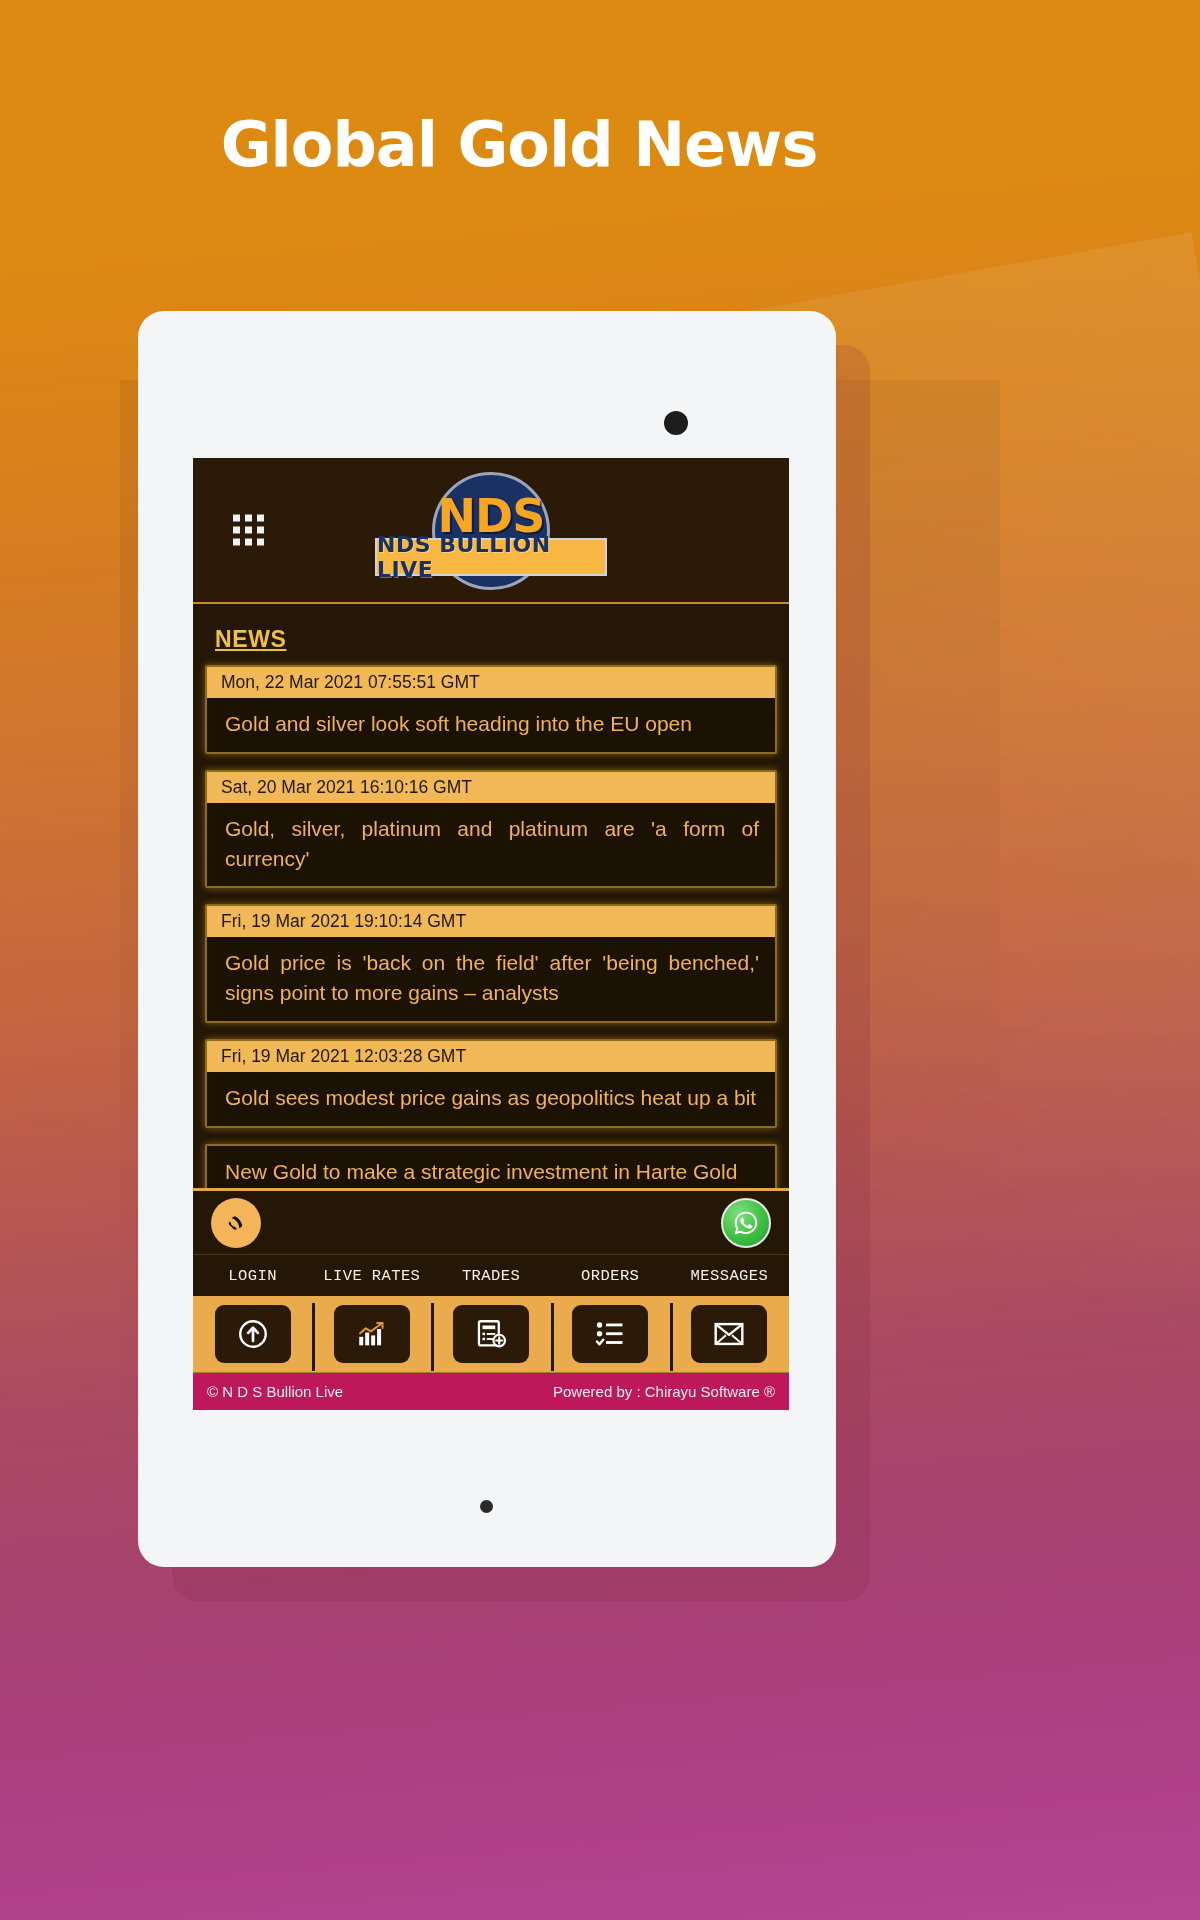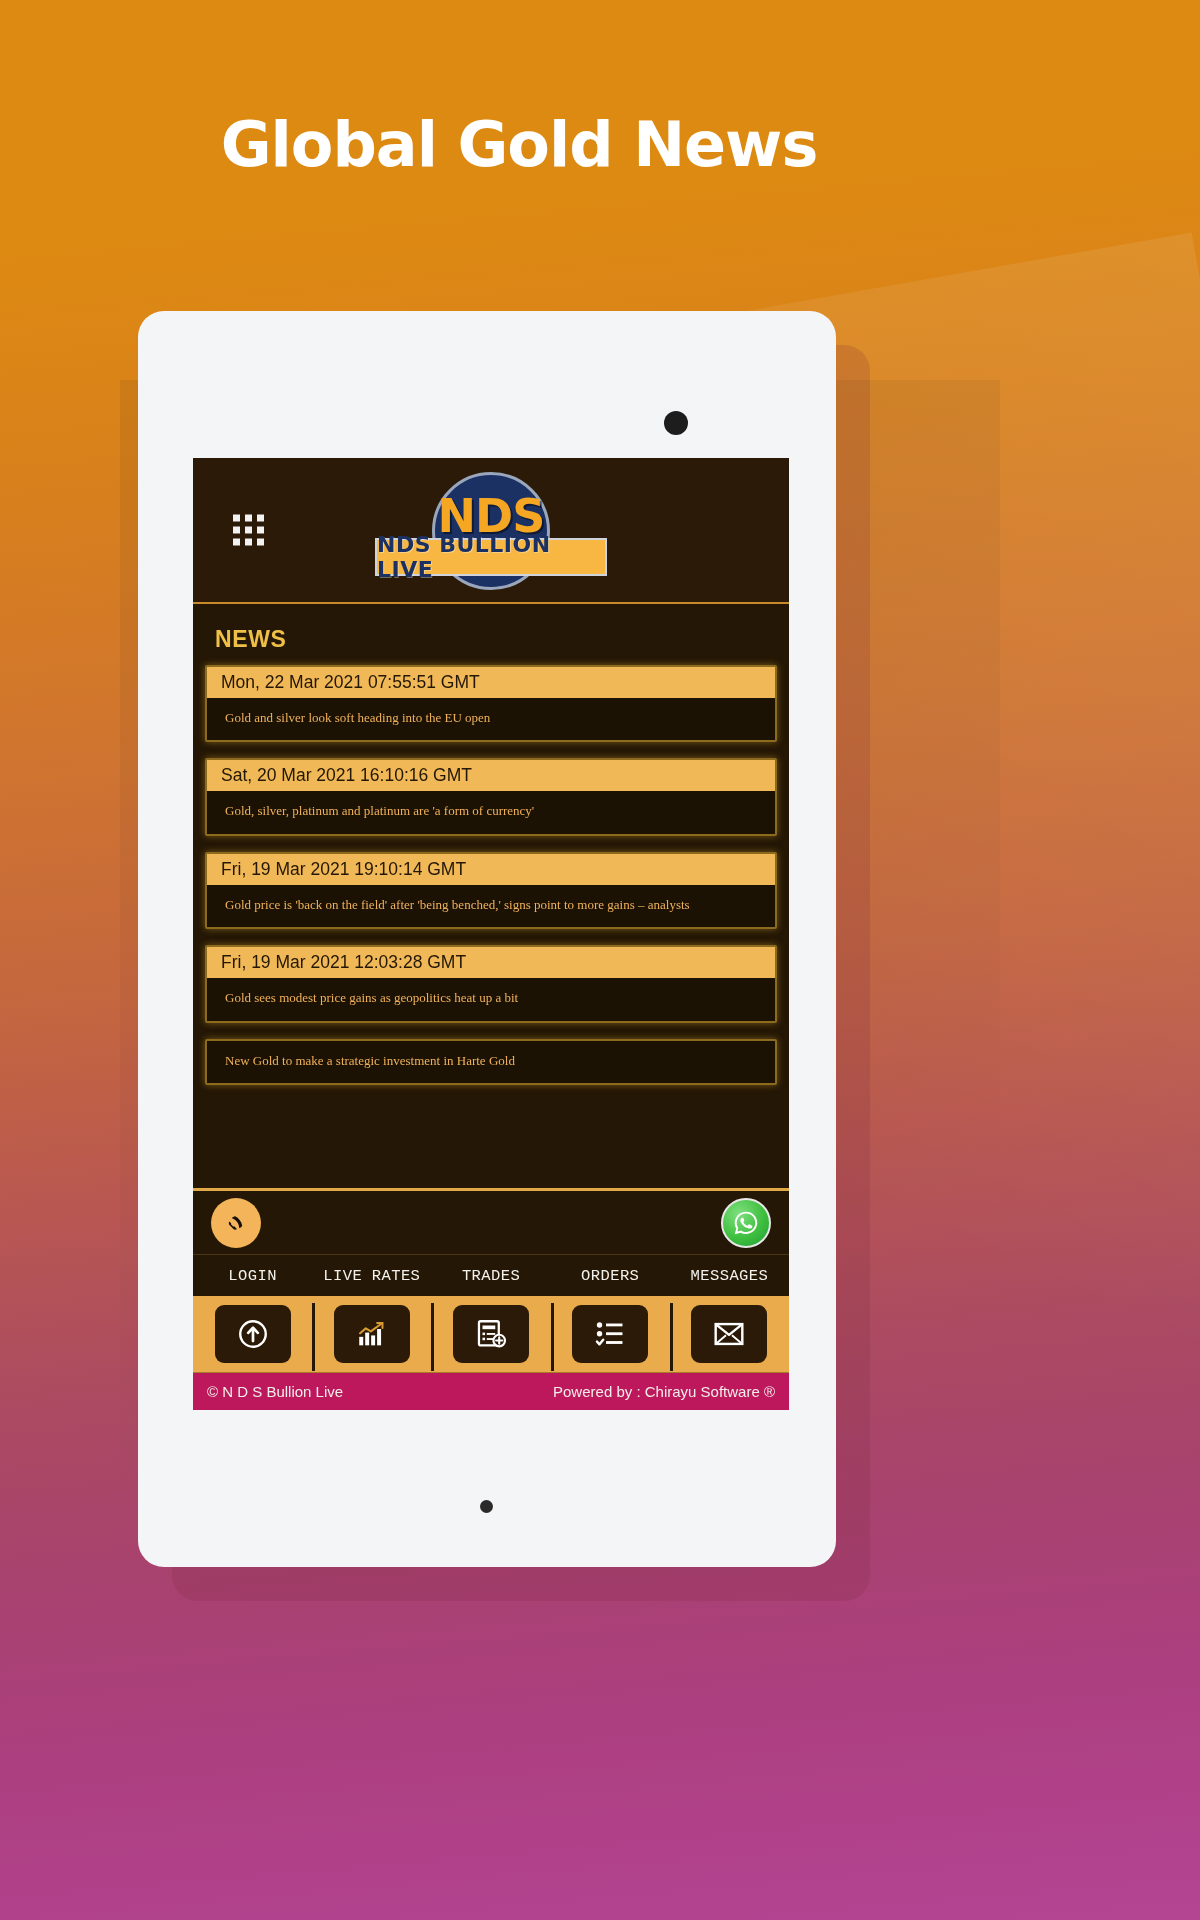--- a/index.html
+++ b/index.html
@@ -194,46 +194,46 @@
     padding: 0 8px;
     overflow: hidden;
   }
 
   .news-title {
     color: #efc048;
     font-size: 23px;
     font-weight: bold;
     letter-spacing: 0.6px;
     padding: 22px 0 12px 14px;
+    text-decoration: underline;
   }
 
   .news-card {
     margin: 0 4px 16px 4px;
     background: #1c1204;
     border: 2px solid #8d6b1c;
     border-radius: 2px;
     box-shadow: 0 0 7px rgba(214, 160, 48, 0.5);
     overflow: hidden;
   }
 
   .news-date {
     background: #f0b856;
     color: #241705;
     font-size: 17.5px;
     padding: 5px 0 5px 14px;
   }
 
   .news-headline {
     color: #f0b15a;
-    font-size: 13px;
+    font-size: 21px;
     line-height: 1.42;
     padding: 11px 16px 13px 18px;
     text-align: justify;
     text-justify: inter-word;
-    font-family: Liberation Serif, serif;
   }
 
   
   .contact-strip {
     position: relative;
     height: 66px;
     background: #241705;
     border-top: 3px solid #e2a949;
     display: flex;
     align-items: center;

